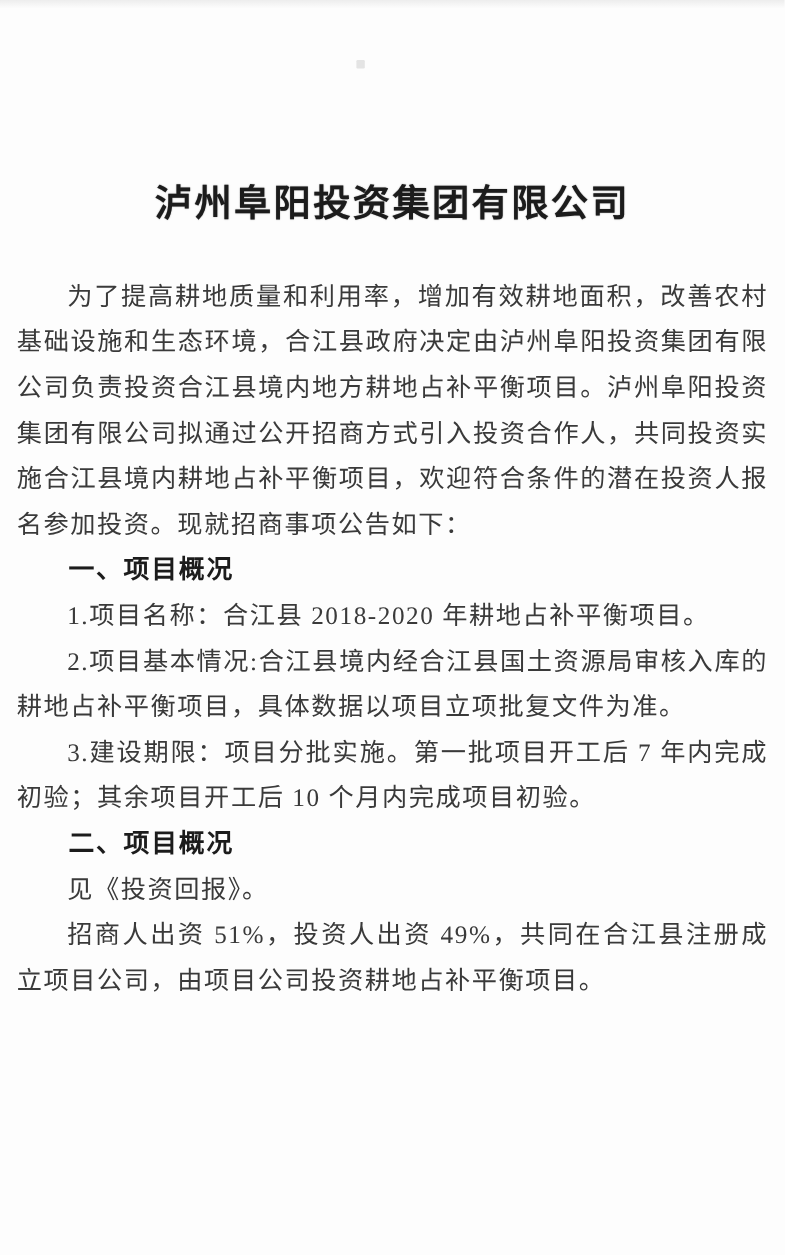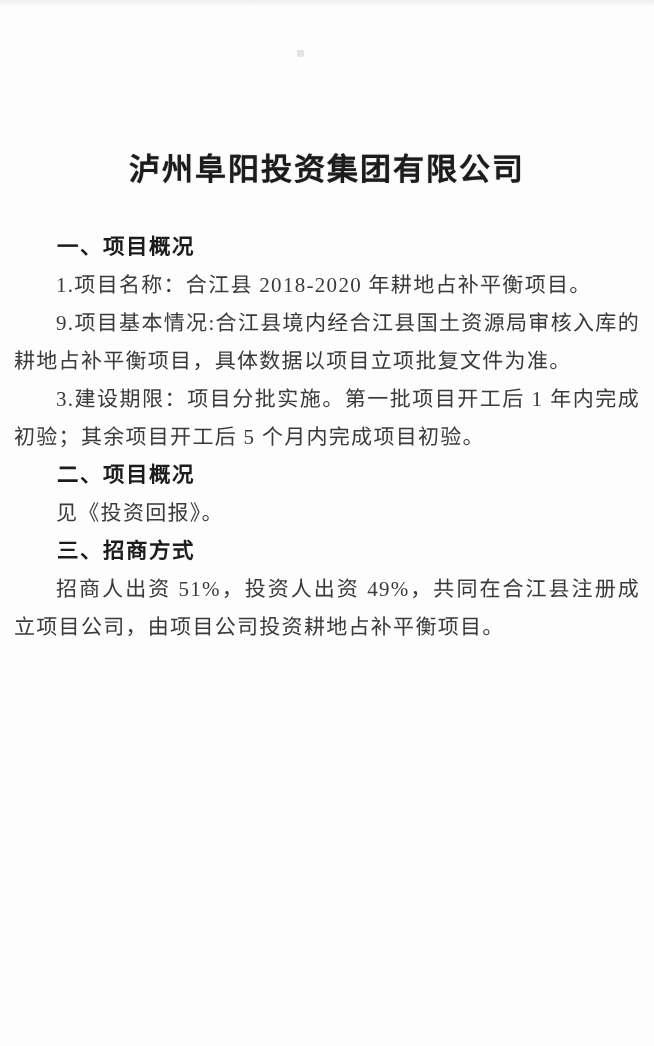--- a/index.html
+++ b/index.html
@@ -73,25 +73,25 @@
 <div class="page">
   <div class="scan-top-edge"></div>
   <div class="scan-speck"></div>
 
   <h1 class="doc-title">
     <span class="title-line">泸州阜阳投资集团有限公司</span>
   </h1>
 
   <div class="intro-gap"></div>
 
+  <p class="body-para">为了提高耕地质量和利用率，增加有效耕地面积，改善农村基础设施和生态环境，合江县政府决定由泸州阜阳投资集团有限公司负责投资合江县境内地方耕地占补平衡项目。泸州阜阳投资集团有限公司拟通过公开招商方式引入投资合作人，共同投资实施合江县境内耕地占补平衡项目，欢迎符合条件的潜在投资人报名参加投资。现就招商事项公告如下：</p>
 
   <h2 class="sec-heading">一、项目概况</h2>
   <p class="body-para">1.项目名称：合江县 2018-2020 年耕地占补平衡项目。</p>
-  <p class="body-para">9.项目基本情况:合江县境内经合江县国土资源局审核入库的耕地占补平衡项目，具体数据以项目立项批复文件为准。</p>
-  <p class="body-para">3.建设期限：项目分批实施。第一批项目开工后 1 年内完成初验；其余项目开工后 5 个月内完成项目初验。</p>
+  <p class="body-para">2.项目基本情况:合江县境内经合江县国土资源局审核入库的耕地占补平衡项目，具体数据以项目立项批复文件为准。</p>
+  <p class="body-para">3.建设期限：项目分批实施。第一批项目开工后 7 年内完成初验；其余项目开工后 10 个月内完成项目初验。</p>
 
   <h2 class="sec-heading">二、项目概况</h2>
   <p class="body-para">见《投资回报》。</p>
 
-  <h2 class="sec-heading">三、招商方式</h2>
   <p class="body-para">招商人出资 51%，投资人出资 49%，共同在合江县注册成立项目公司，由项目公司投资耕地占补平衡项目。</p>
 
 </div>
 
 </body></html>

